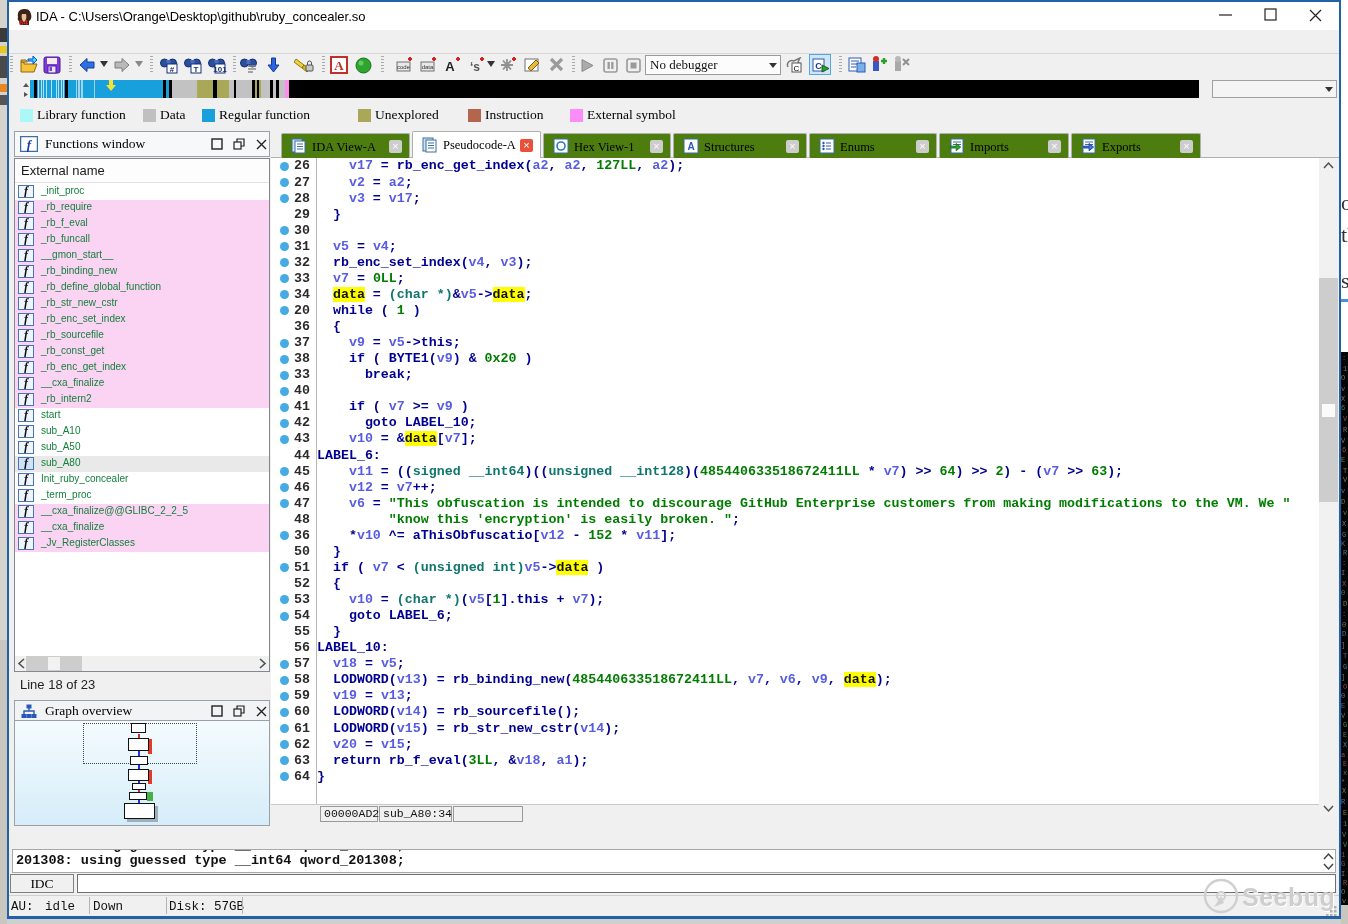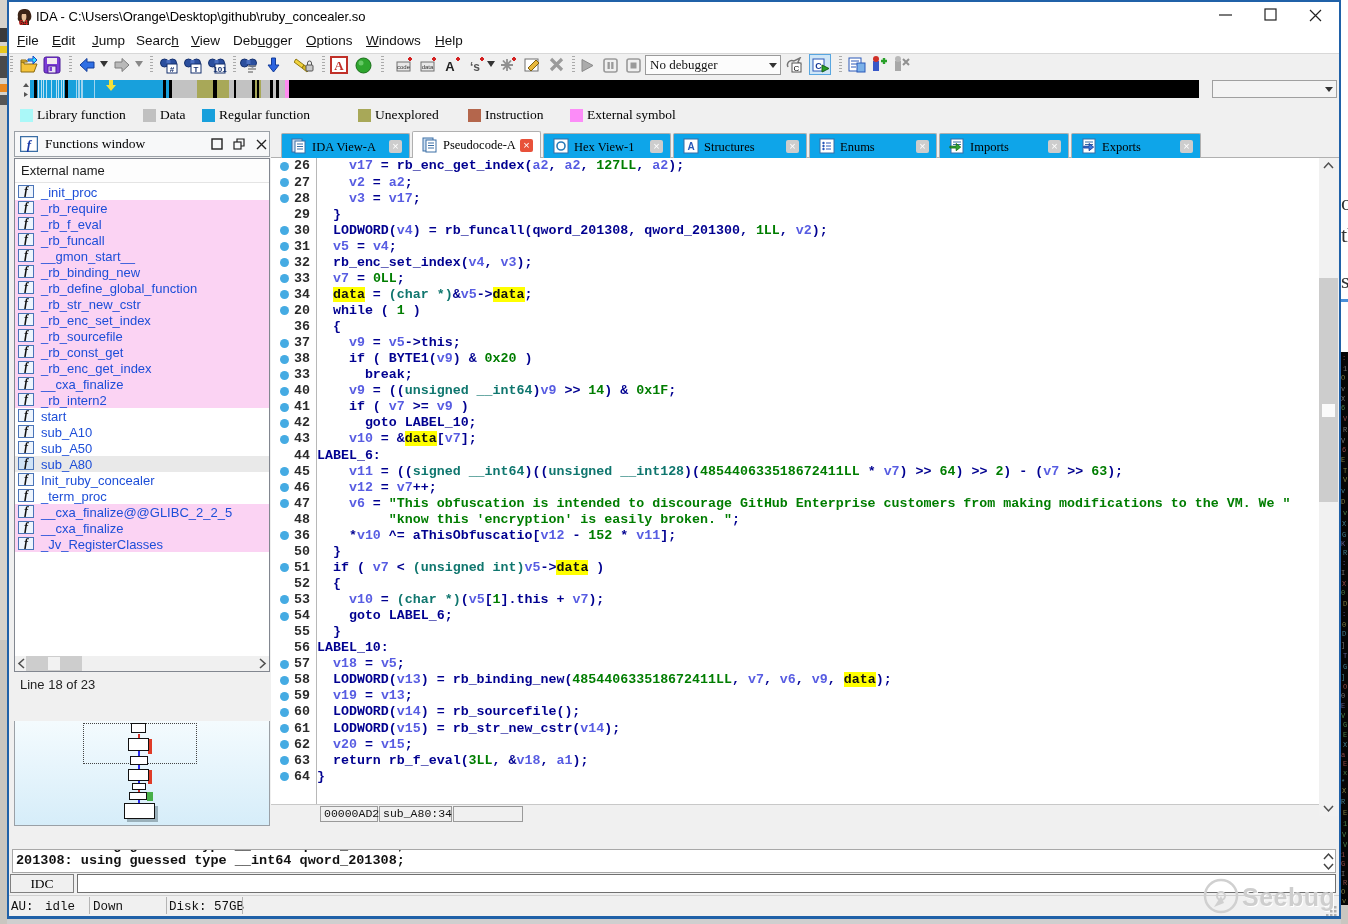--- a/index.html
+++ b/index.html
@@ -20,36 +20,36 @@
 #band {position:absolute;left:30px;top:80px;width:1169px;height:18px;background:#18a0dc}
 #bandcombo {position:absolute;left:1212px;top:80px;width:125px;height:18px;background:#f4f4f4;border:1px solid #a0a0a0}
 #legend {position:absolute;left:9px;top:100px;width:1330px;height:30px;background:#f0f0f0;font-family:"Liberation Serif",serif;font-size:13.5px;color:#000}
 .lsq {position:absolute;top:9px;width:13px;height:13px}
 .llab {position:absolute;top:7px}
 
 #tabrow {position:absolute;left:9px;top:130px;width:1330px;height:28px;background:#f0f0f0}
 #fwtitle {position:absolute;left:14px;top:131px;width:256px;height:26px;background:#f7f8f9;border:1px solid #9aa0a6}
 .ptitle {font-family:"Liberation Serif",serif;font-size:13.5px;color:#000;position:absolute}
 .pbtn {position:absolute;width:13px;height:13px}
-.tab {position:absolute;top:133px;height:25px;background:#0ea5e9;border:1px solid #b0b0b0;border-bottom:none;border-radius:2px 2px 0 0}
+.tab {position:absolute;top:133px;height:25px;background:#4d7c0f;border:1px solid #b0b0b0;border-bottom:none;border-radius:2px 2px 0 0}
 .tab.act {top:131px;height:27px;background:#fff}
 .tlabel {position:absolute;left:30px;top:6px;font-family:"Liberation Serif",serif;font-size:12.5px;color:#000;white-space:nowrap}
 .tab.act .tlabel {top:6px}
 .tab svg {top:4px}
 .tab.act svg {top:5px!important}
 .tx {position:absolute;right:7px;top:6px;width:13px;height:13px;border-radius:2px;color:#fff;font-size:11px;line-height:12px;text-align:center;font-family:"Liberation Sans",sans-serif}
 .tab.act .tx {top:7px}
 #tabline {position:absolute;left:271px;top:157px;width:1068px;height:1px;background:#b0b0b0}
 
 #fpanel {position:absolute;left:14px;top:158px;width:256px;height:514px;background:#fff;border:1px solid #828790}
 #fhead {position:absolute;left:15px;top:159px;width:254px;height:24px;background:#fdfdfd;border-bottom:1px solid #e4e4e4;font-size:13px;color:#1a1a1a}
 .frow {position:absolute;left:15px;width:254px;height:16px}
 .fico {position:absolute;left:3px;top:1px;width:16px;height:13px;border:1px solid #4a74b8;text-align:center;overflow:hidden}
 .fico i {font-family:"Liberation Serif",serif;font-size:12px;font-weight:bold;color:#111;line-height:12px;display:block;margin-top:-1px}
-.fname {position:absolute;left:26px;top:1px;font-size:13px;color:#1d4ed8;white-space:nowrap}
+.fname {position:absolute;left:26px;top:1px;font-size:10px;color:#15803d;white-space:nowrap}
 #fhs {position:absolute;left:15px;top:656px;width:254px;height:15px;background:#f0f0f0}
 #fstatus {position:absolute;left:20px;top:677px;font-size:13px;color:#222}
 
 #gtitle {position:absolute;left:14px;top:700px;width:256px;height:21px;background:#f2f3f4;border:1px solid #9aa0a6}
 #gpanel {position:absolute;left:14px;top:721px;width:256px;height:105px;background:linear-gradient(180deg,#f4fbfe,#d6edf9);border:1px solid #9aa0a6;border-top:none}
 #gdot {position:absolute;left:83px;top:723px;width:114px;height:41px;border:1px dotted #444}
 
 #codepane {position:absolute;left:271px;top:158px;width:1048px;height:646px;background:#fff}
 #gutterline {position:absolute;left:316px;top:158px;width:1px;height:646px;background:#b8b8b8}
 .cl {position:absolute;left:317px;height:16.06px;font-family:"Liberation Mono",monospace;font-weight:bold;font-size:13.3px;line-height:16.06px;color:#000090;white-space:pre}
@@ -156,31 +156,20 @@
 </div>
 <svg class="winbtn" style="left:1203px" width="45" height="29">
       <path d="M16 15 h13" stroke="#222" stroke-width="1.2"></path>
     </svg>
 <svg class="winbtn" style="left:1248px" width="45" height="29">
       <rect x="17" y="9" width="11" height="11" fill="none" stroke="#222" stroke-width="1.2"></rect>
     </svg>
 <svg class="winbtn" style="left:1293px" width="45" height="29">
       <path d="M17 10 l11 11 M28 10 l-11 11" stroke="#222" stroke-width="1.2"></path>
     </svg>
-<div id="menubar">
-  <span style="left:8px"><u>F</u>ile</span>
-  <span style="left:43px"><u>E</u>dit</span>
-  <span style="left:83px"><u>J</u>ump</span>
-  <span style="left:127px">Searc<u>h</u></span>
-  <span style="left:182px"><u>V</u>iew</span>
-  <span style="left:224px">Deb<u>u</u>gger</span>
-  <span style="left:297px"><u>O</u>ptions</span>
-  <span style="left:357px"><u>W</u>indows</span>
-  <span style="left:426px"><u>H</u>elp</span>
-</div>
 <div id="toolbar"></div>
 <div class="grip" style="left:10px"></div>
 <svg style="position:absolute;left:20px;top:56px" width="19" height="18" viewBox="0 0 19 18">
       <path d="M1 6 L1 16 L14 16 L17 8 L4 8 L4 6 Z" fill="#f5c33a" stroke="#8a6a10"></path>
       <path d="M1 6 L1 4 L6 4 L7.5 6 Z" fill="#f5c33a" stroke="#8a6a10"></path>
       <path d="M9 5 L14 5 L14 2 L18 6 L14 10 L14 7 L9 7 Z" fill="#3df" stroke="#1348c8" stroke-width="1" transform="translate(-1,-2)"></path>
     </svg>
 <svg style="position:absolute;left:43px;top:56px" width="18" height="18" viewBox="0 0 18 18">
       <rect x="1" y="1" width="16" height="16" rx="2" fill="#7a3bd6" stroke="#4b1a96"></rect>
       <rect x="4" y="2" width="10" height="6" fill="#f3e9ee"></rect>
@@ -610,20 +599,40 @@
         <path d="M8 2 L3 6.5 L8 11" fill="none" stroke="#505050" stroke-width="1.6"></path>
       </svg>
   <div style="position:absolute;left:11px;top:0;width:56px;height:15px;background:#cdcdcd"></div>
   <div style="position:absolute;left:33px;top:1px;width:12px;height:13px;background:#f2f2f2"></div>
   <svg style="position:absolute;left:241px;top:1px" width="12" height="13">
         <path d="M4 2 L9 6.5 L4 11" fill="none" stroke="#505050" stroke-width="1.6"></path>
       </svg>
 </div>
 <div id="fstatus">Line 18 of 23</div>
 
+<div id="gtitle">
+  <svg style="position:absolute;left:4px;top:3px" width="20" height="16" viewBox="0 0 20 16">
+    <path d="M10 4 v3 M5 10 v-3 h10 v3" fill="none" stroke="#2a58b8" stroke-width="1.4"></path>
+    <rect x="7.5" y="0.5" width="5" height="4" fill="#2a58b8"></rect>
+    <rect x="2.5" y="10" width="5" height="4" fill="#2a58b8"></rect>
+    <rect x="7.5" y="10" width="5" height="4" fill="#2a58b8"></rect>
+    <rect x="12.5" y="10" width="5" height="4" fill="#2a58b8"></rect>
+  </svg>
+  <span class="ptitle" style="left:30px;top:2px">Graph overview</span>
+  <svg class="pbtn" style="left:196px;top:4px" width="13" height="13">
+        <rect x="1" y="1" width="10" height="10" fill="none" stroke="#222" stroke-width="1.4"></rect>
+      </svg>
+  <svg class="pbtn" style="left:218px;top:4px" width="13" height="13">
+        <rect x="1" y="4" width="7" height="7" fill="#f2f3f4" stroke="#222" stroke-width="1.2"></rect>
+        <path d="M4 4 V1 H11 V8 H8" fill="none" stroke="#222" stroke-width="1.2"></path>
+      </svg>
+  <svg class="pbtn" style="left:240px;top:4px" width="13" height="13">
+        <path d="M2 2 l9 9 M11 2 l-9 9" stroke="#222" stroke-width="1.4"></path>
+      </svg>
+</div>
 <div id="gpanel"></div>
 <div id="gdot"></div>
 <div style="position:absolute;left:148px;top:739px;width:4px;height:15px;background:#e03c28"></div>
 <div style="position:absolute;left:148px;top:770px;width:4px;height:14px;background:#e03c28"></div>
 <div style="position:absolute;left:147px;top:792px;width:6px;height:9px;background:#48b048"></div>
 <div style="position:absolute;left:138px;top:734px;width:2px;height:5px;background:#d03028"></div>
 <div style="position:absolute;left:138px;top:751px;width:2px;height:6px;background:#2a2af0"></div>
 <div style="position:absolute;left:138px;top:765px;width:2px;height:5px;background:#2a2af0"></div>
 <div style="position:absolute;left:138px;top:780px;width:2px;height:4px;background:#2a2af0"></div>
 <div style="position:absolute;left:138px;top:789px;width:2px;height:4px;background:#d03028"></div>
@@ -705,31 +714,29 @@
 <div class="lnum" style="top:688.4px">59</div>
 <div class="lnum" style="top:704.4px">60</div>
 <div class="lnum" style="top:720.5px">61</div>
 <div class="lnum" style="top:736.6px">62</div>
 <div class="lnum" style="top:752.6px">63</div>
 <div class="lnum" style="top:768.7px">64</div>
 <div class="cl" style="top:158.4px">    <span class="v">v17</span> = rb_enc_get_index(<span class="v">a2</span>, <span class="v">a2</span>, <span class="n">127LL</span>, <span class="v">a2</span>);</div>
 <div class="cl" style="top:174.5px">    <span class="v">v2</span> = <span class="v">a2</span>;</div>
 <div class="cl" style="top:190.5px">    <span class="v">v3</span> = <span class="v">v17</span>;</div>
 <div class="cl" style="top:206.6px">  }</div>
-<div class="cl" style="top:222.6px">  LODWORD(<span class="v">v4</span>) = rb_funcall(qword_201308, qword_201300, <span class="n">1LL</span>, <span class="v">v2</span>);</div>
 <div class="cl" style="top:238.7px">  <span class="v">v5</span> = <span class="v">v4</span>;</div>
 <div class="cl" style="top:254.8px">  rb_enc_set_index(<span class="v">v4</span>, <span class="v">v3</span>);</div>
 <div class="cl" style="top:270.8px">  <span class="v">v7</span> = <span class="n">0LL</span>;</div>
 <div class="cl" style="top:286.9px">  <span class="h">data</span> = <span class="g">(char *)</span>&amp;<span class="v">v5</span>-&gt;<span class="h">data</span>;</div>
 <div class="cl" style="top:302.9px">  while ( <span class="n">1</span> )</div>
 <div class="cl" style="top:319.0px">  {</div>
 <div class="cl" style="top:335.1px">    <span class="v">v9</span> = <span class="v">v5</span>-&gt;this;</div>
 <div class="cl" style="top:351.1px">    if ( BYTE1(<span class="v">v9</span>) &amp; <span class="n">0x20</span> )</div>
 <div class="cl" style="top:367.2px">      break;</div>
-<div class="cl" style="top:383.2px">    <span class="v">v9</span> = ((<span class="g">unsigned __int64</span>)<span class="v">v9</span> &gt;&gt; <span class="n">14</span>) &amp; <span class="n">0x1F</span>;</div>
 <div class="cl" style="top:399.3px">    if ( <span class="v">v7</span> &gt;= <span class="v">v9</span> )</div>
 <div class="cl" style="top:415.4px">      goto LABEL_10;</div>
 <div class="cl" style="top:431.4px">    <span class="v">v10</span> = &amp;<span class="h">data</span>[<span class="v">v7</span>];</div>
 <div class="cl" style="top:447.5px">LABEL_6:</div>
 <div class="cl" style="top:463.5px">    <span class="v">v11</span> = ((<span class="g">signed __int64</span>)((<span class="g">unsigned __int128</span>)(<span class="n">485440633518672411LL</span> * <span class="v">v7</span>) &gt;&gt; <span class="n">64</span>) &gt;&gt; <span class="n">2</span>) - (<span class="v">v7</span> &gt;&gt; <span class="n">63</span>);</div>
 <div class="cl" style="top:479.6px">    <span class="v">v12</span> = <span class="v">v7</span>++;</div>
 <div class="cl" style="top:495.7px">    <span class="v">v6</span> = <span class="s">"This obfuscation is intended to discourage GitHub Enterprise customers from making modifications to the VM. We "</span></div>
 <div class="cl" style="top:511.7px">         <span class="s">"know this 'encryption' is easily broken. "</span>;</div>
 <div class="cl" style="top:527.8px">    *<span class="v">v10</span> ^= aThisObfuscatio[<span class="v">v12</span> - <span class="n">152</span> * <span class="v">v11</span>];</div>
 <div class="cl" style="top:543.8px">  }</div>

